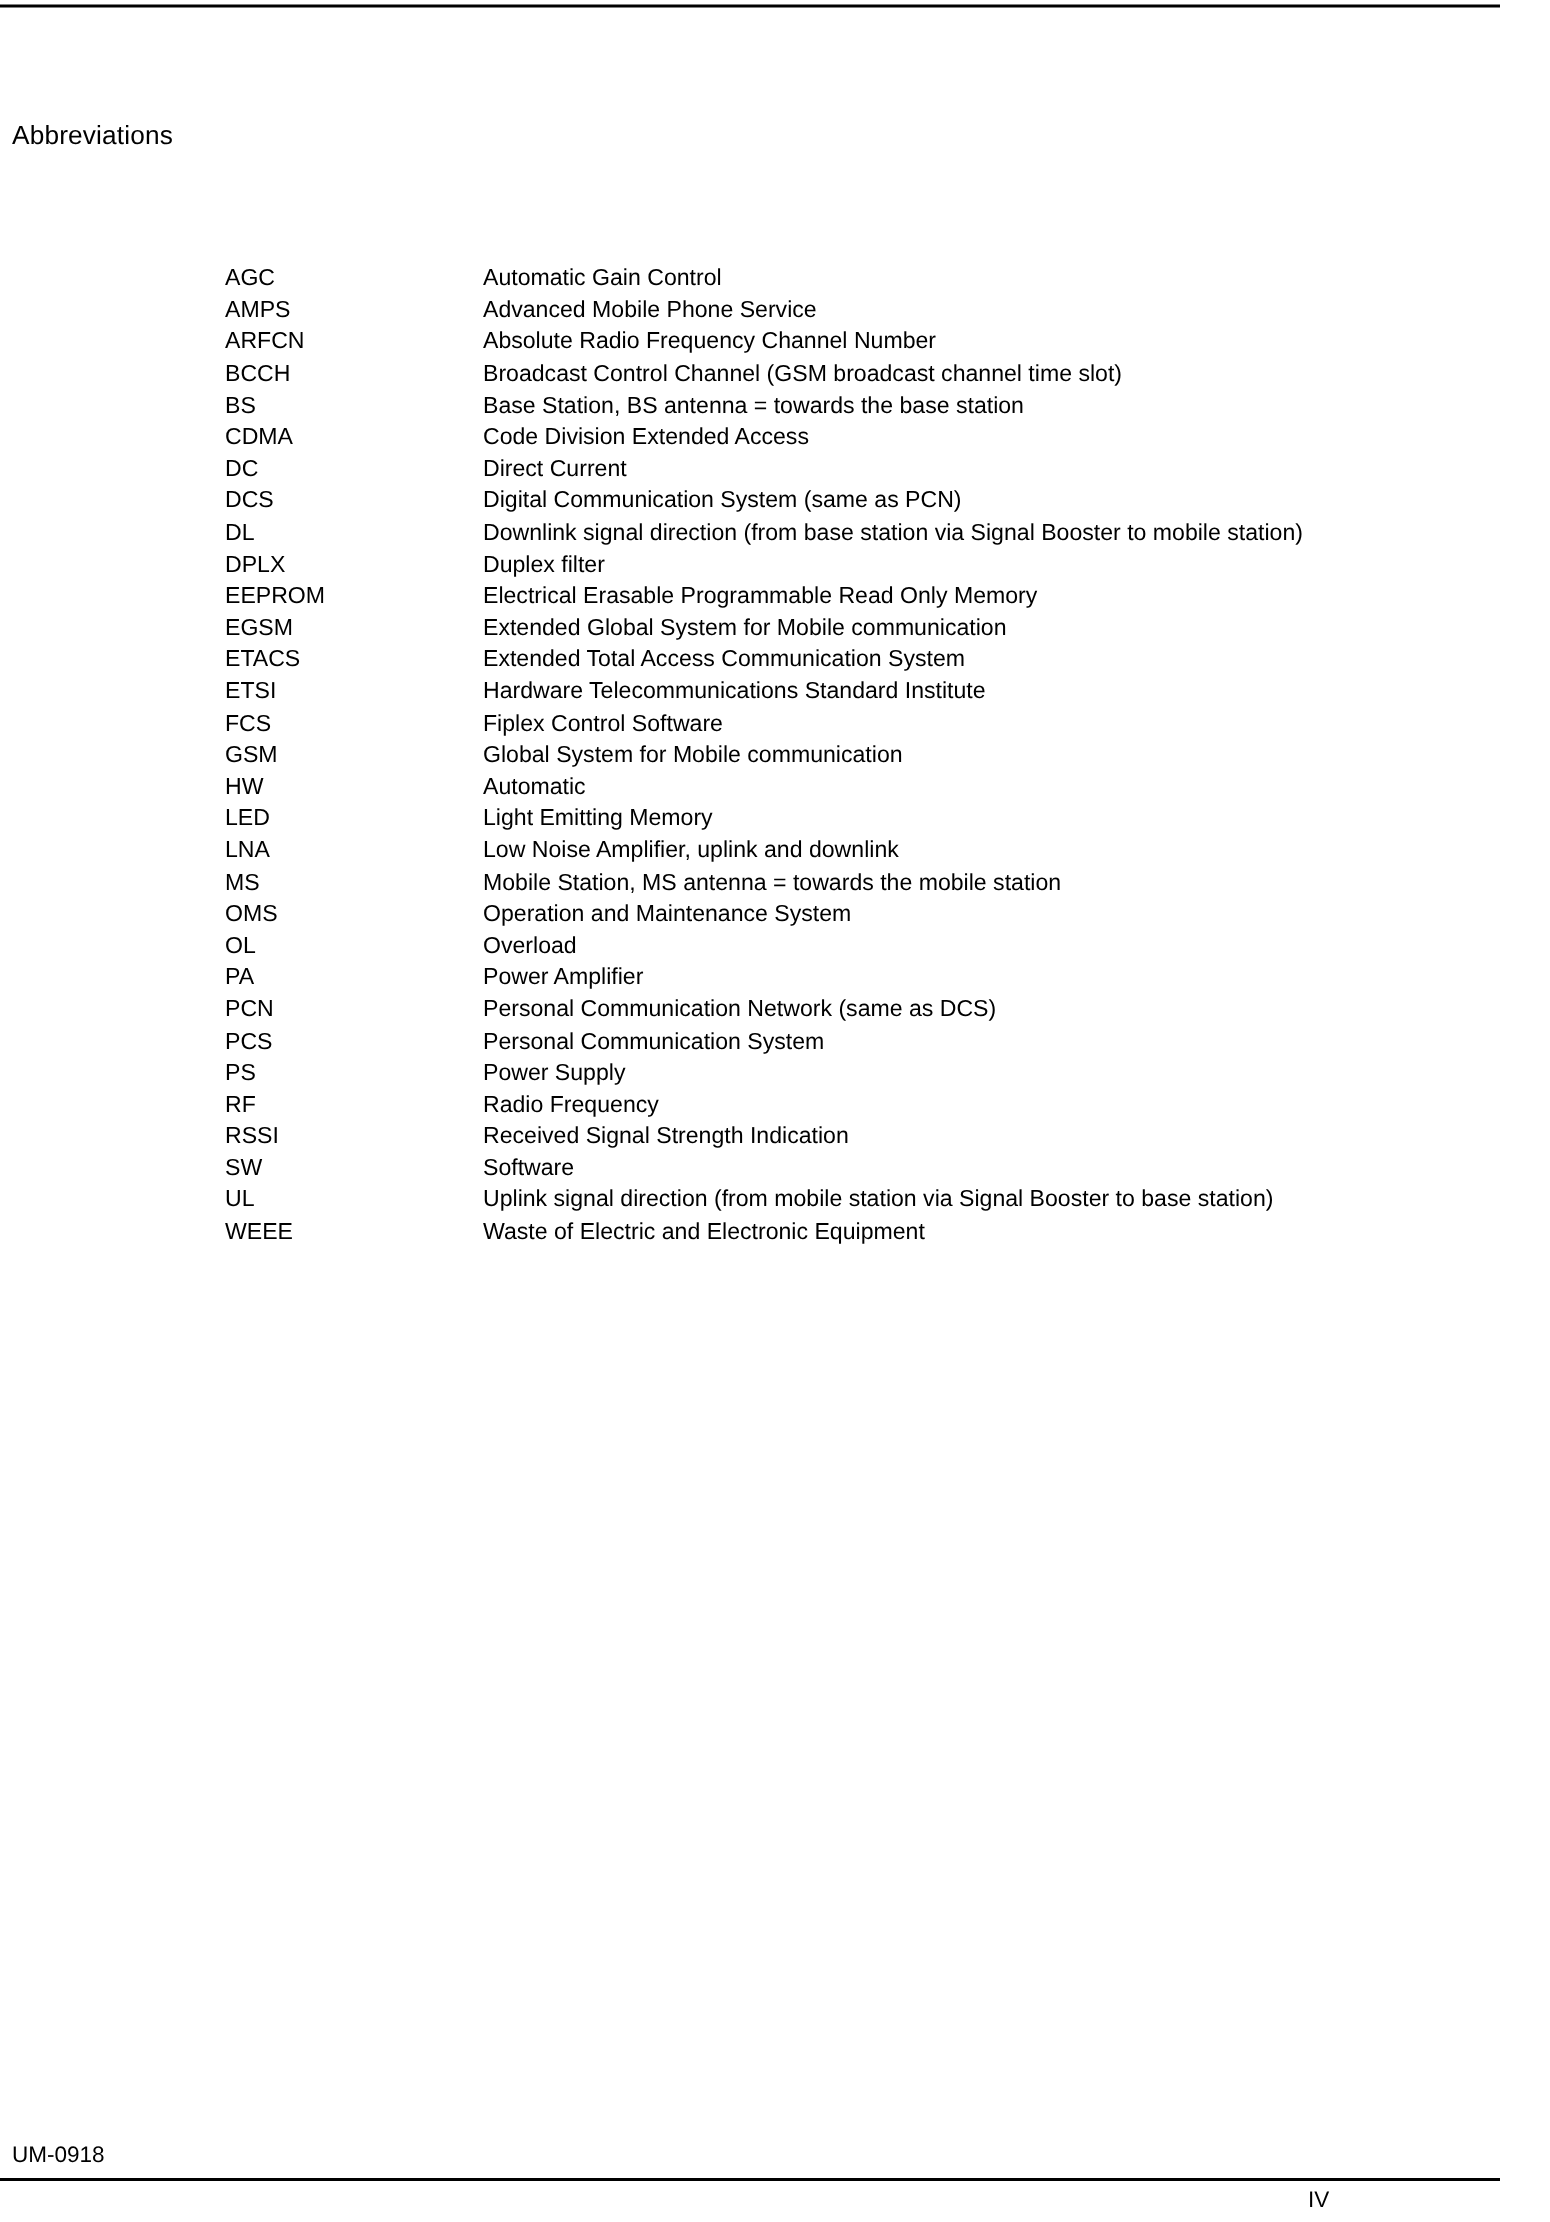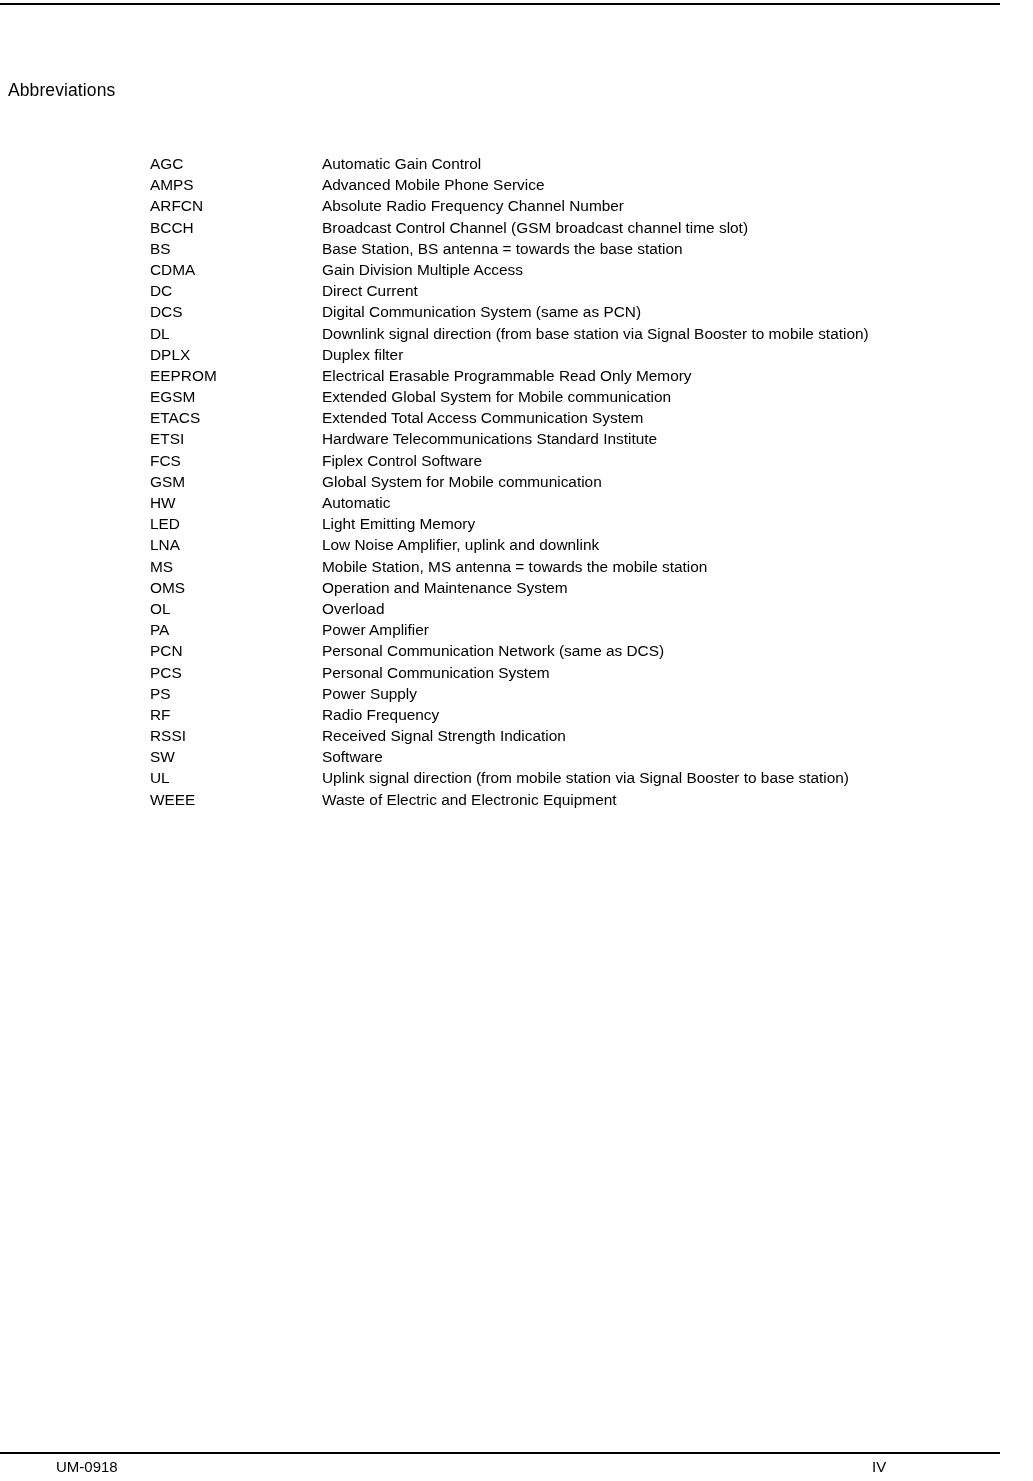--- a/index.html
+++ b/index.html
@@ -51,37 +51,37 @@
     font-size: 15.4px;
     white-space: nowrap;
     gap: 32px;
   }
   .abbrev-term {
     flex: 0 0 140px;
     width: 140px;
   }
   .abbrev-def {
     flex: 1 1 auto;
+    margin-top: 22px;
   }
   .rule-bottom {
     position: absolute;
     left: 0px;
     top: 1452px;
     width: 1000px;
     height: 2px;
     background: #000000;
   }
   .footer-left {
     position: absolute;
     left: 8px;
-    top: 1457px;
+    top: 1427px;
     font-size: 15px;
     line-height: 19px;
     white-space: nowrap;
-    margin-left: 48px;
   }
   .footer-page {
     position: absolute;
     left: 872px;
     top: 1457px;
     font-size: 15px;
     line-height: 19px;
     white-space: nowrap;
   }
 </style>
@@ -110,21 +110,21 @@
       <div class="abbrev-row">
         <div class="abbrev-term">BCCH</div>
         <div class="abbrev-def">Broadcast Control Channel (GSM broadcast channel time slot)</div>
       </div>
       <div class="abbrev-row">
         <div class="abbrev-term">BS</div>
         <div class="abbrev-def">Base Station, BS antenna = towards the base station</div>
       </div>
       <div class="abbrev-row">
         <div class="abbrev-term">CDMA</div>
-        <div class="abbrev-def">Gain Division Multiple Access</div>
+        <div class="abbrev-def">Code Division Extended Access</div>
       </div>
       <div class="abbrev-row">
         <div class="abbrev-term">DC</div>
         <div class="abbrev-def">Direct Current</div>
       </div>
       <div class="abbrev-row">
         <div class="abbrev-term">DCS</div>
         <div class="abbrev-def">Digital Communication System (same as PCN)</div>
       </div>
       <div class="abbrev-row">

